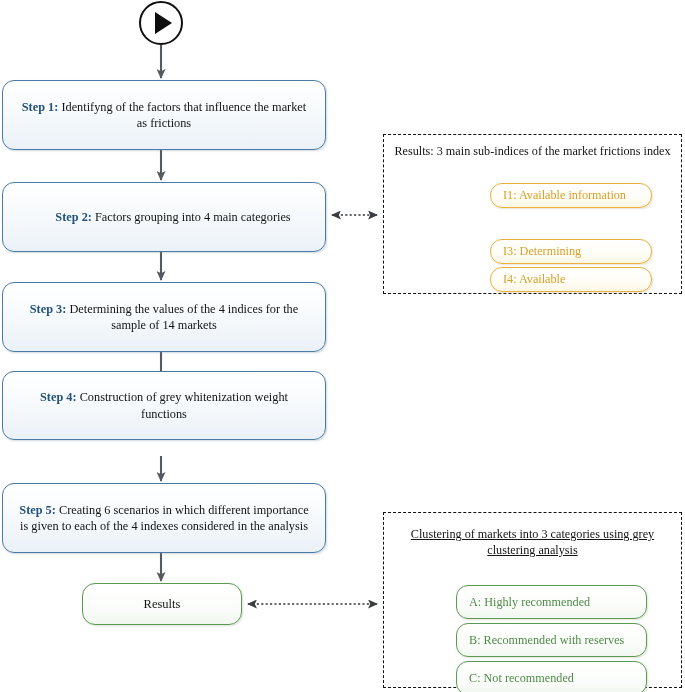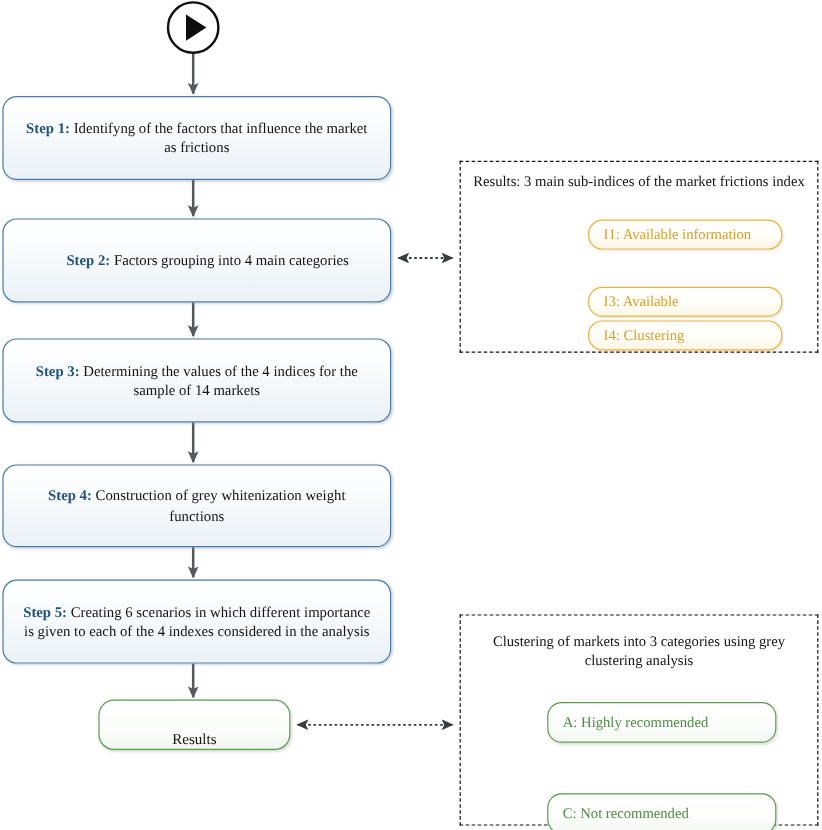--- a/index.html
+++ b/index.html
@@ -56,33 +56,33 @@
     padding: 4px 14px;
     color: #131313;
     font-size: 12.3px;
     line-height: 1.32;
   }
   .step-box .lbl { color: #23527c; font-weight: bold; }
 
   #step1 { top: 80px; height: 70px; }
   #step2 { top: 182px; height: 70px; padding-left: 32px; }
   #step3 { top: 282px; height: 70px; text-align: center; }
-  #step4 { top: 387px; height: 69px; }
+  #step4 { top: 371px; height: 69px; }
   #step5 { top: 483px; height: 70px; }
 
   
   .results-node {
     left: 82px; top: 583px;
     width: 160px; height: 42px;
     border: 1.4px solid #5a9a51;
     border-radius: 13px;
     background: linear-gradient(to bottom, #ffffff 0%, #fbfdfa 55%, #f2f7f0 100%);
     box-shadow: 1px 1px 2px rgba(130,150,130,0.3);
     display: flex;
-    align-items: flex-end;
+    align-items: center;
     justify-content: center;
     font-size: 12.5px;
     color: #161616;
   }
 
   
   .dashed-panel {
     border: 1.6px dashed #111111;
     background: #ffffff;
   }
@@ -91,21 +91,21 @@
 
   .panel-caption {
     position: absolute;
     left: 10px; right: 10px;
     text-align: center;
     font-size: 12.2px;
     color: #141414;
     line-height: 1.3;
   }
   #panel-indices .panel-caption { top: 9px; }
-  #panel-cluster .panel-caption { top: 14px; }
+  #panel-cluster .panel-caption { top: 14px; text-decoration: underline; }
 
   
   .pill {
     position: absolute;
     border-radius: 12px;
     display: flex;
     align-items: center;
     padding-left: 12px;
     font-size: 12.2px;
     background: #ffffff;
@@ -199,30 +199,33 @@
   <div class="abs results-node">
     <span>Results</span>
   </div>
 
   <div class="abs dashed-panel" id="panel-indices">
     <div class="panel-caption">Results: 3 main sub-indices of the market frictions index</div>
     <div class="pill pill-orange" style="top:48px">
         <span>I1: Available information</span>
       </div>
     <div class="pill pill-orange" style="top:104px">
-        <span>I3: Available</span>
+        <span>I3: Determining</span>
       </div>
     <div class="pill pill-orange" style="top:132px">
-        <span>I4: Clustering</span>
+        <span>I4: Available</span>
       </div>
   </div>
 
   <div class="abs dashed-panel" id="panel-cluster">
     <div class="panel-caption">Clustering of markets into 3 categories using grey clustering analysis</div>
     <div class="pill pill-green" style="top:50px">
         <span>A: Highly recommended</span>
       </div>
+    <div class="pill pill-green" style="top:88px">
+        <span>B: Recommended with reserves</span>
+      </div>
     <div class="pill pill-green" style="top:126px">
         <span>C: Not recommended</span>
       </div>
   </div>
 
 </div>
 
 </body></html>

